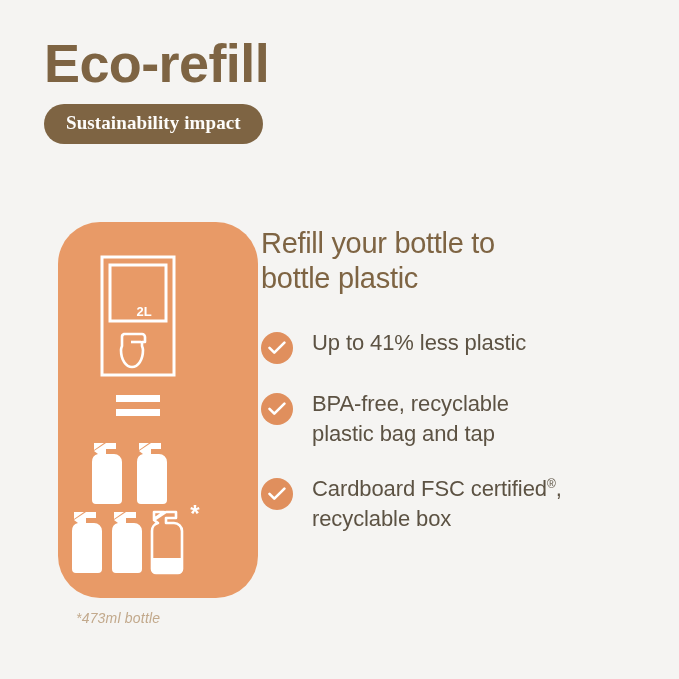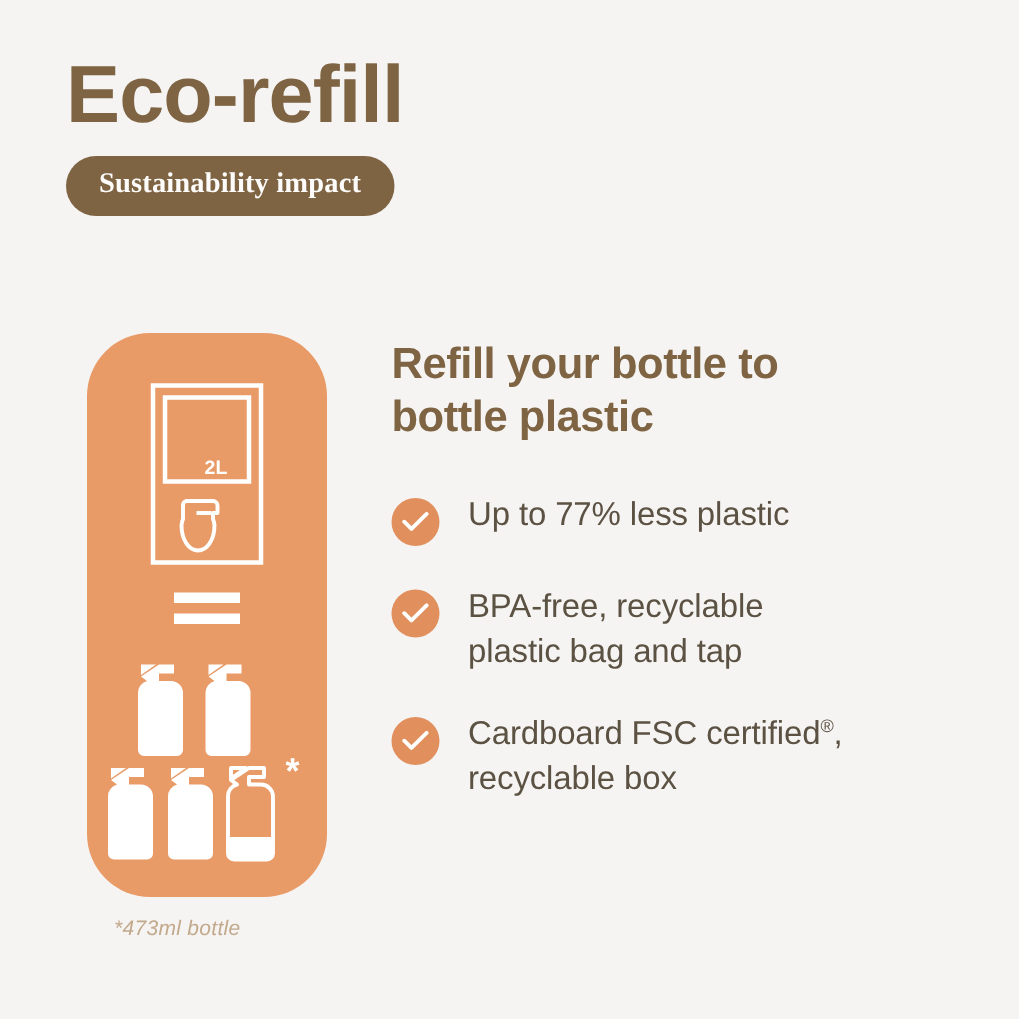--- a/index.html
+++ b/index.html
@@ -53,20 +53,21 @@
 
   
   .panel {
     position: absolute;
     left: 58px;
     top: 222px;
     width: 160px;
     height: 376px;
     background: #e89a67;
     border-radius: 42px;
+    padding-left: 40px;
   }
   .illus {
     position: absolute;
     left: 0;
     top: 0;
     width: 160px;
     height: 376px;
   }
 
   .footnote {
@@ -83,21 +84,21 @@
   
   .right {
     position: absolute;
     left: 261px;
     top: 226px;
     width: 400px;
   }
   .subhead {
     font-size: 29px;
     line-height: 35px;
-    font-weight: bold;
+    font-weight: normal;
     color: #7e6443;
     letter-spacing: -0.3px;
     margin: 0;
   }
   .bullets {
     margin: 0;
     padding: 0;
     list-style: none;
     margin-top: 32px;
   }
@@ -210,21 +211,21 @@
     </h2>
 
     <ul class="bullets">
       <li class="bullet">
         <span class="check">
           <svg width="18" height="14" viewBox="0 0 18 14">
             <path d="M1.5 6.8 L6.3 11.6 L16.4 1.6" fill="none" stroke="#ffffff" stroke-width="2.6" stroke-linecap="round" stroke-linejoin="round"></path>
           </svg>
         </span>
         <span class="bullet-text">
-          <span>Up to 77% less plastic</span>
+          <span>Up to 41% less plastic</span>
         </span>
       </li>
 
       <li class="bullet">
         <span class="check">
           <svg width="18" height="14" viewBox="0 0 18 14">
             <path d="M1.5 6.8 L6.3 11.6 L16.4 1.6" fill="none" stroke="#ffffff" stroke-width="2.6" stroke-linecap="round" stroke-linejoin="round"></path>
           </svg>
         </span>
         <span class="bullet-text">

